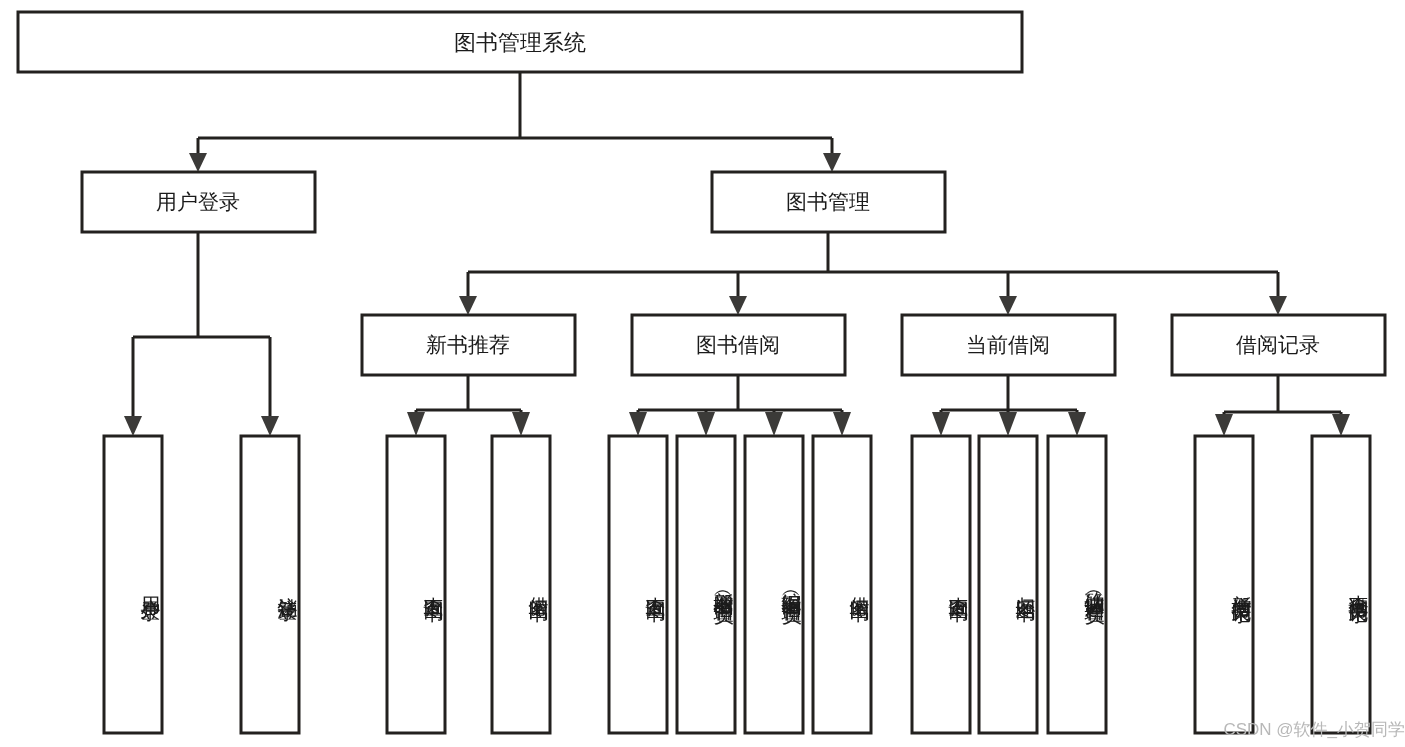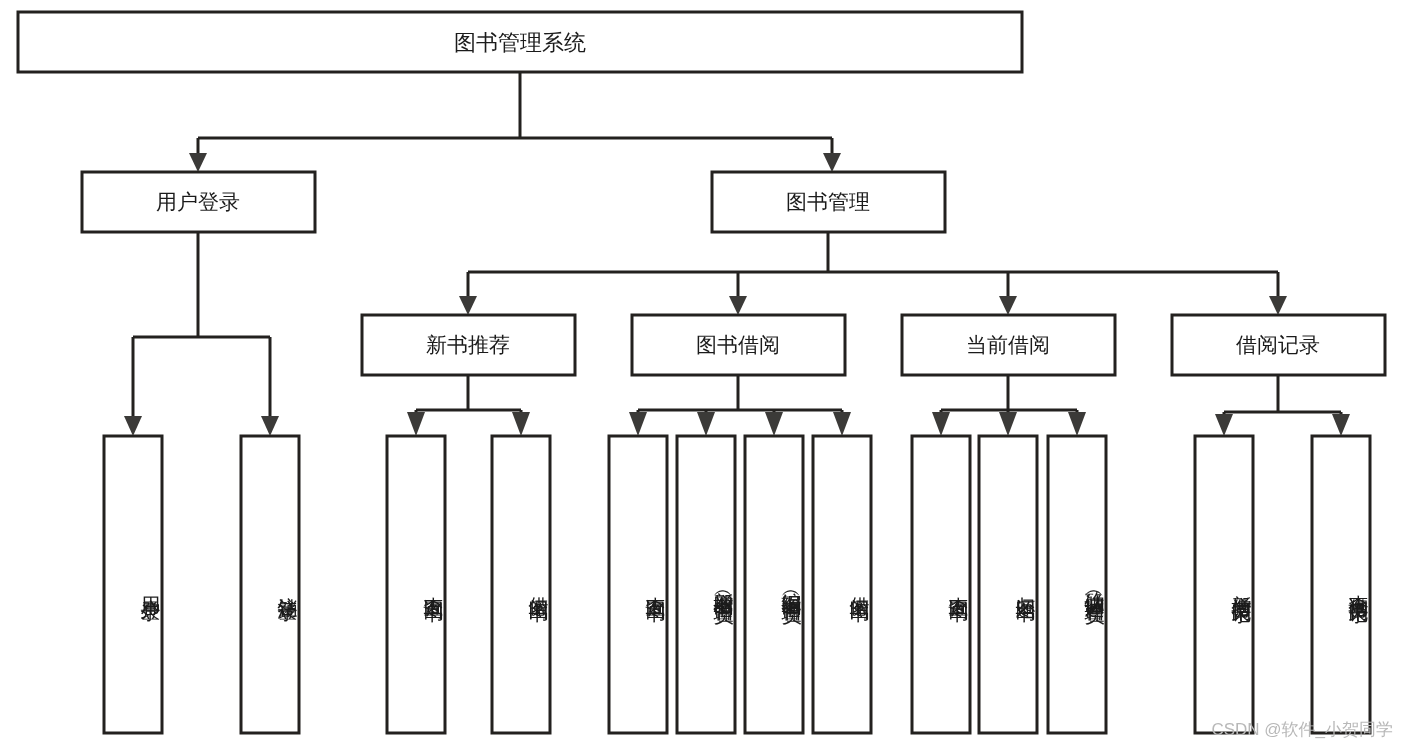--- a/index.html
+++ b/index.html
@@ -63,21 +63,21 @@
     font-size: 20px;
     line-height: 1.12;
     color: #1b1b1b;
     letter-spacing: 2px;
     white-space: nowrap;
     text-align: center;
     pointer-events: none;
   }
   .watermark {
     position: absolute;
-    right: 12px;
+    right: 0;
     bottom: 6px;
     font-family: "Liberation Sans", "DejaVu Sans", sans-serif;
     font-size: 17px;
     color: #b8b8b8;
     white-space: nowrap;
   }
 </style>
 </head>
 <body>
 

